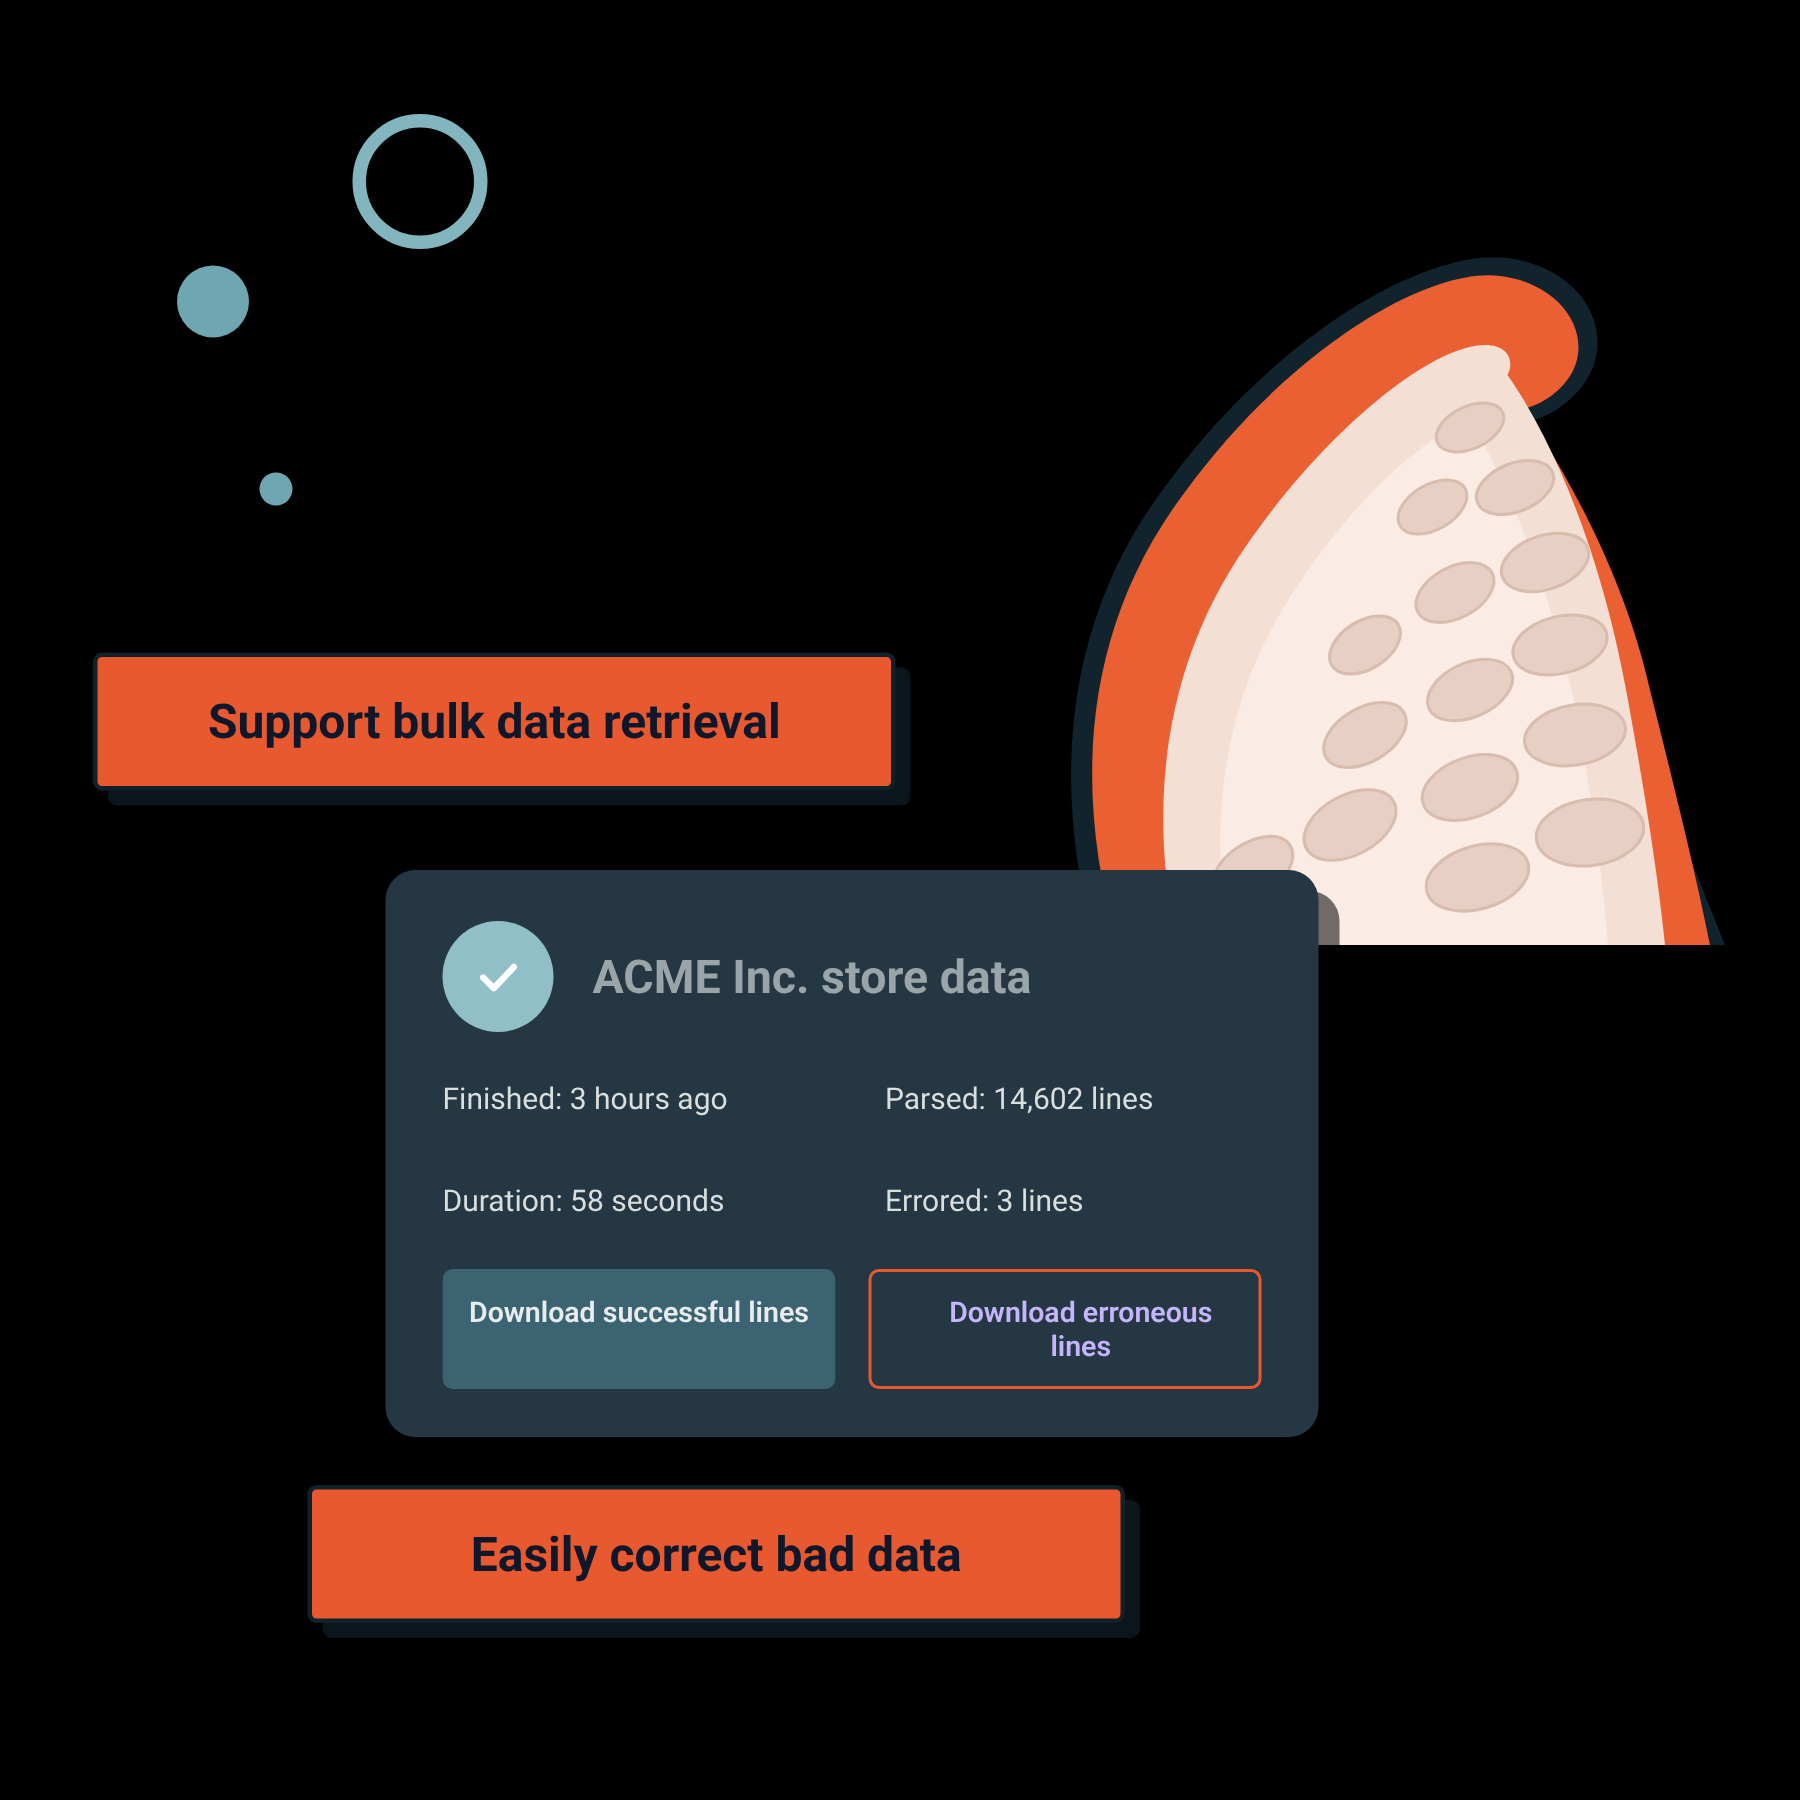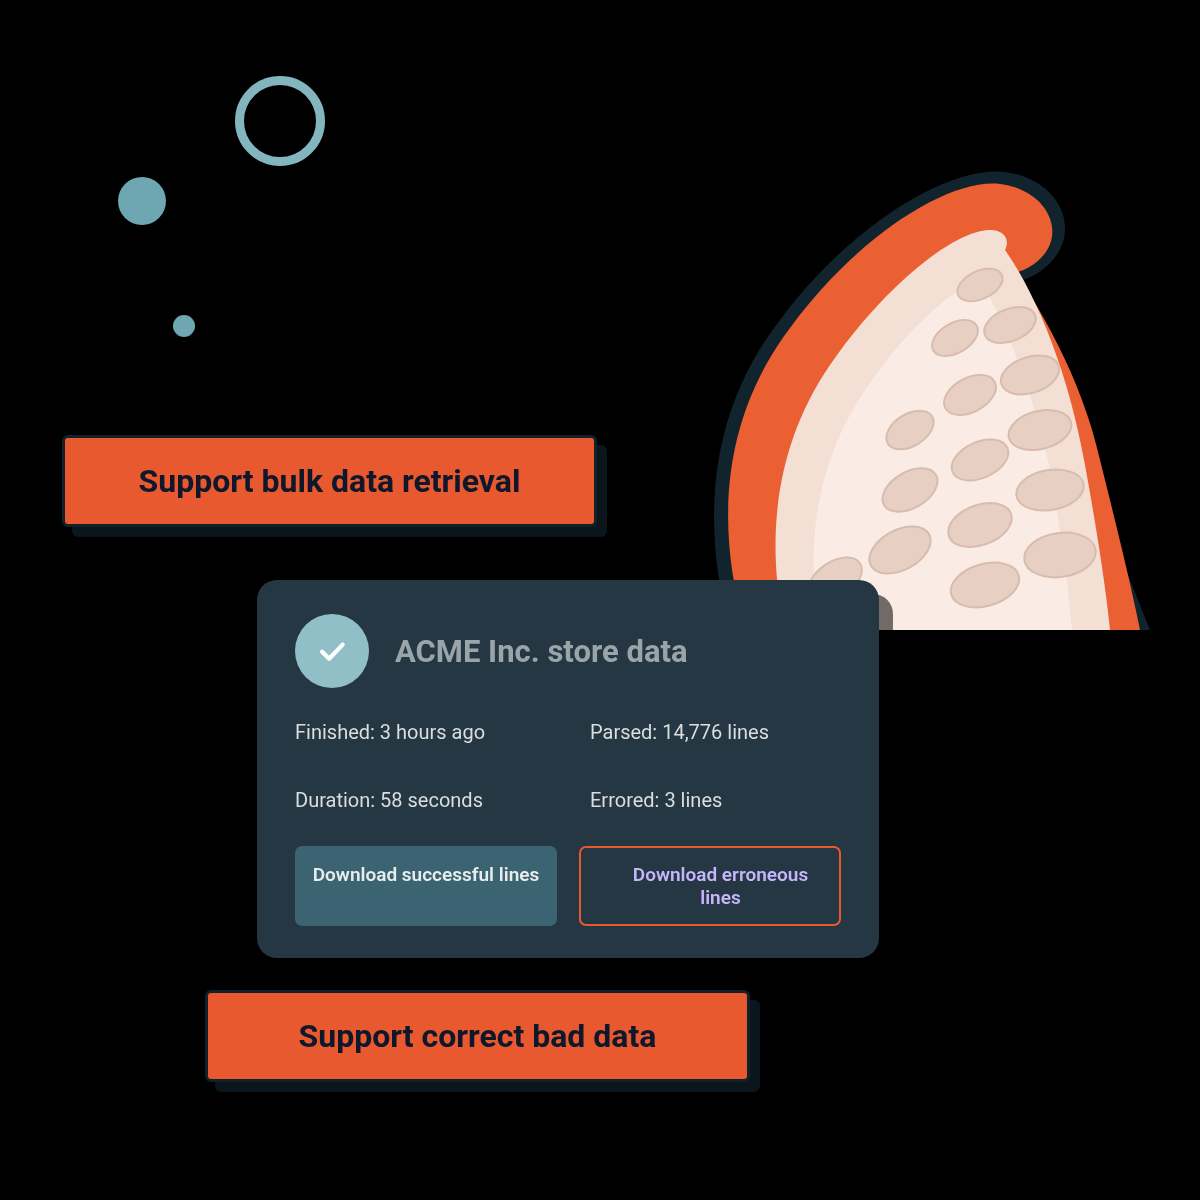--- a/index.html
+++ b/index.html
@@ -210,29 +210,29 @@
   <div class="card-header">
     <div class="check-circle">
       <svg width="34" height="34" viewBox="0 0 24 24" fill="none">
         <path d="M5 12.5 L10 17.5 L19.5 7.5" stroke="#fff" stroke-width="3" stroke-linecap="round" stroke-linejoin="round"></path>
       </svg>
     </div>
     <div class="card-title">ACME Inc. store data</div>
   </div>
   <div class="card-grid">
     <div class="stat">Finished: 3 hours ago</div>
-    <div class="stat">Parsed: 14,776 lines</div>
+    <div class="stat">Parsed: 14,602 lines</div>
     <div class="stat">Duration: 58 seconds</div>
     <div class="stat">Errored: 3 lines</div>
   </div>
   <div class="card-actions">
     <div class="btn btn-primary">
       <span>Download successful lines</span>
     </div>
     <div class="btn btn-outline">
       <span>Download erroneous lines</span>
     </div>
   </div>
 </div>
 
 <div class="badge badge-bottom">
-  <span>Support correct bad data</span>
+  <span>Easily correct bad data</span>
 </div>
 
 </body></html>

